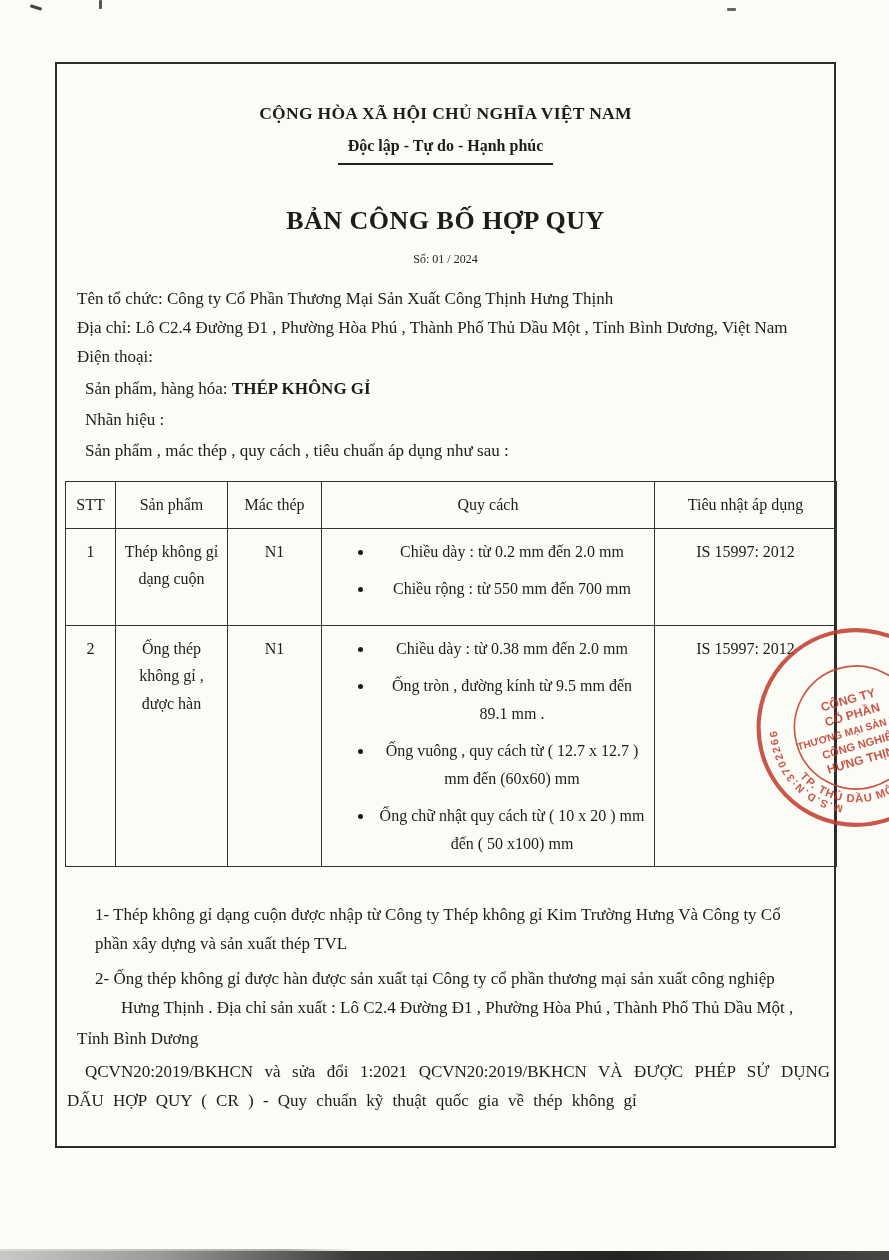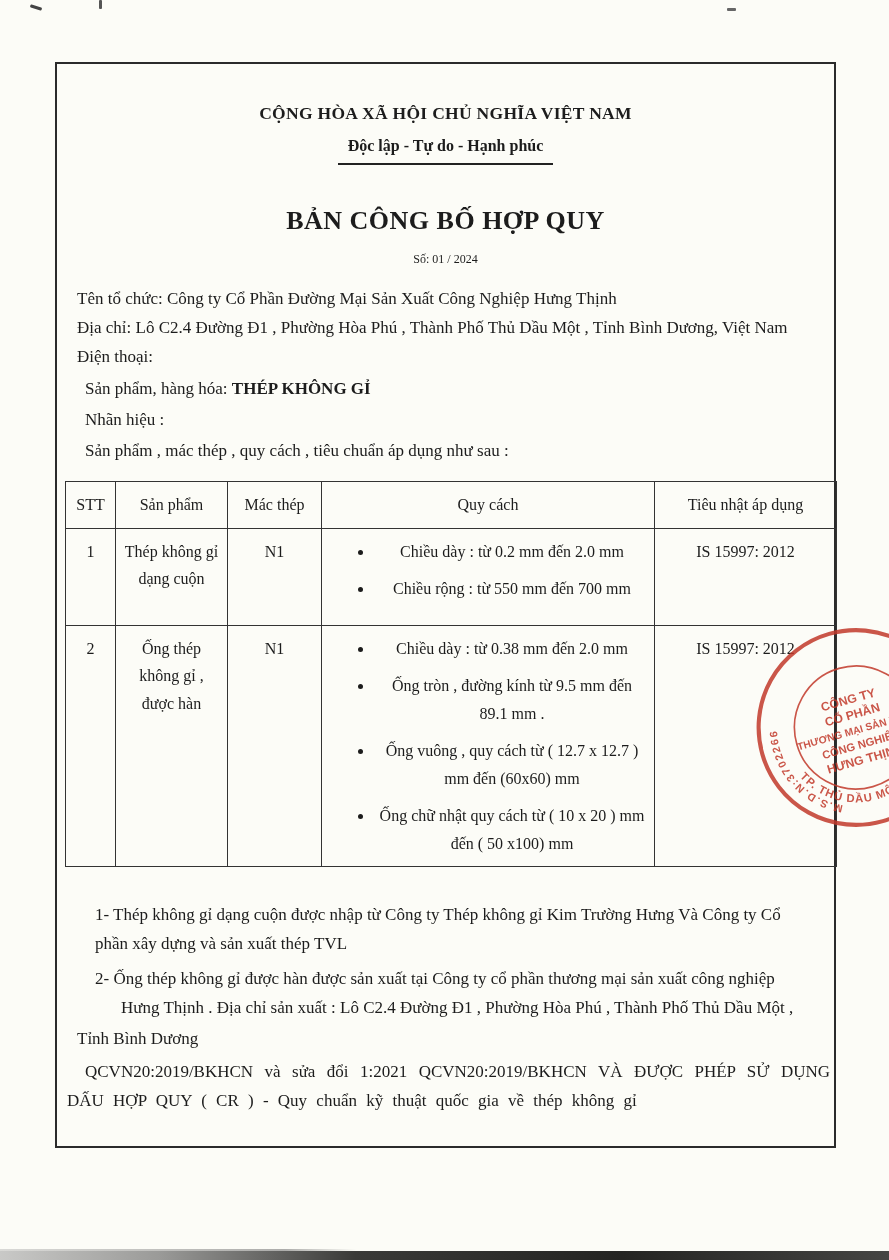--- a/index.html
+++ b/index.html
@@ -105,21 +105,21 @@
   <div class="mark m3"></div>
 
   <div class="frame body-text">
 
     <p class="c hdr1">CỘNG HÒA XÃ HỘI CHỦ NGHĨA VIỆT NAM</p>
     <p class="c hdr2"><span class="u">Độc lập - Tự do - Hạnh phúc</span></p>
 
     <p class="c title">BẢN CÔNG BỐ HỢP QUY</p>
     <p class="c docnum">Số: 01 / 2024</p>
 
-    <p class="p-org">Tên tổ chức: Công ty Cổ Phần Đường Mại Sản Xuất Công Nghiệp Hưng Thịnh</p>
+    <p class="p-org">Tên tổ chức: Công ty Cổ Phần Thương Mại Sản Xuất Công Thịnh Hưng Thịnh</p>
     <p class="p-addr">Địa chỉ: Lô C2.4 Đường Đ1 , Phường Hòa Phú , Thành Phố Thủ Dầu Một , Tỉnh Bình Dương, Việt Nam</p>
     <p class="p-phone">Điện thoại:</p>
     <p class="p-product"><span>Sản phẩm, hàng hóa: </span><span class="bold">THÉP KHÔNG GỈ</span></p>
     <p class="p-brand">Nhãn hiệu :</p>
     <p class="p-intro">Sản phẩm , mác thép , quy cách , tiêu chuẩn áp dụng như sau :</p>
 
     <table class="spec">
       <colgroup>
         <col class="c-stt">
           <col class="c-sp">

